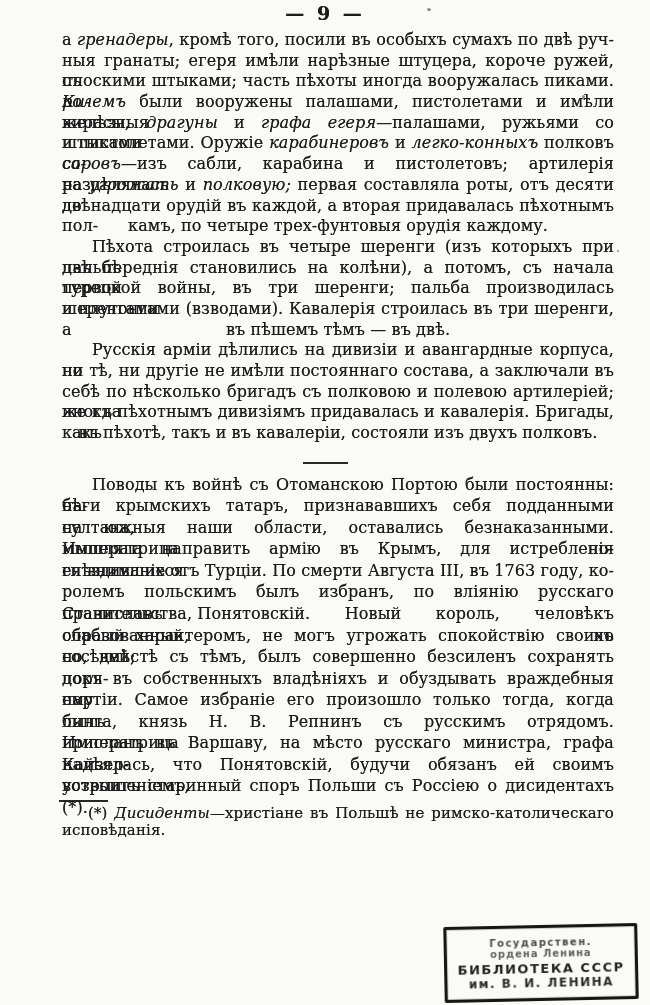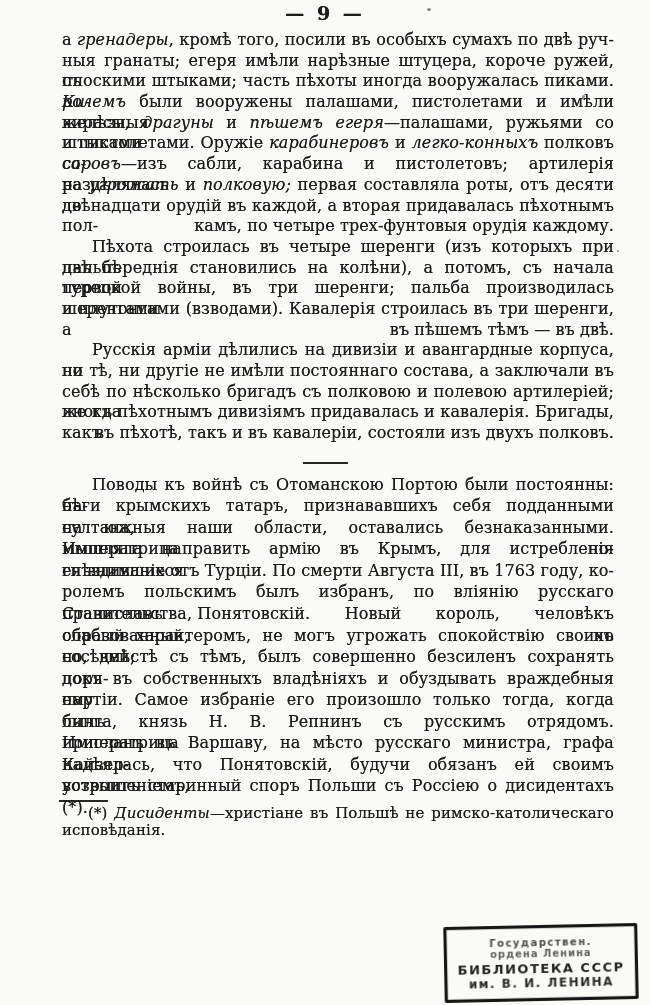--- a/index.html
+++ b/index.html
@@ -13,21 +13,21 @@
     position:absolute;top:2px;left:0;right:0;
     text-align:center;font-size:19px;font-weight:bold;
     letter-spacing:3px;
     text-shadow:0 0 0.6px rgba(20,20,20,0.8);
   }
   .text{
     position:absolute;left:62px;top:30px;width:552px;
   }
   .line{
     font-size:16px;
-    text-align:right;
+    text-align:center;
     letter-spacing:0.1px;
     text-shadow:0 0 0.6px rgba(25,25,25,0.75);
     white-space:normal;
     overflow:visible;
   }
   #upper .line{line-height:20.7px;height:20.7px;}
   #lower .line{line-height:21.55px;height:21.55px;}
   .line.j{text-align:justify;text-align-last:justify;}
   .line.ind{text-indent:30px;}
   .line i{font-style:italic;}
@@ -70,21 +70,21 @@
 <div class="page">
 
   <div class="pagenum">— 9 —</div>
 
   <div class="text">
     <div id="upper">
         <div class="line j"><span>а </span><i>гренадеры</i><span>, кромѣ того, посили въ особыхъ сумахъ по двѣ руч-</span></div>
         <div class="line j"><span>ныя гранаты; егеря имѣли нарѣзные штуцера, короче ружей, съ</span></div>
         <div class="line j"><span>плоскими штыками; часть пѣхоты иногда вооружалась пиками. </span><i>Ки-</i></div>
         <div class="line j"><i>ролемъ</i><span> были вооружены палашами, пистолетами и имѣли желѣзныя</span></div>
-        <div class="line j"><span>кирасы, </span><i>драгуны</i><span> и </span><i>пѣшемъ егеря</i><span>—палашами, ружьями со штыками</span></div>
+        <div class="line j"><span>кирасы, </span><i>драгуны</i><span> и </span><i>графа егеря</i><span>—палашами, ружьями со штыками</span></div>
         <div class="line j"><span>и пистолетами. Оружіе </span><i>карабинеровъ</i><span> и </span><i>легко-конныхъ</i><span> полковъ со-</span></div>
         <div class="line j"><i>саровъ</i><span>—изъ сабли, карабина и пистолетовъ; артилерія раздѣлялась</span></div>
         <div class="line j"><span>на </span><i>угрожать</i><span> и </span><i>полковую;</i><span> первая составляла роты, отъ десяти до</span></div>
         <div class="line j"><span>двѣнадцати орудій въ каждой, а вторая придавалась пѣхотнымъ пол-</span></div>
         <div class="line"><span>камъ, по четыре трех-фунтовыя орудія каждому.</span></div>
         <div class="line j ind"><span>Пѣхота строилась въ четыре шеренги (изъ которыхъ при пальбѣ</span></div>
         <div class="line j"><span>двѣ переднія становились на колѣни), а потомъ, съ начала первой</span></div>
         <div class="line j"><span>турецкой войны, въ три шеренги; пальба производилась шеренгами</span></div>
         <div class="line j"><span>и плутонгами (взводами). Кавалерія строилась въ три шеренги, а</span></div>
         <div class="line"><span>въ пѣшемъ тѣмъ — въ двѣ.</span></div>

